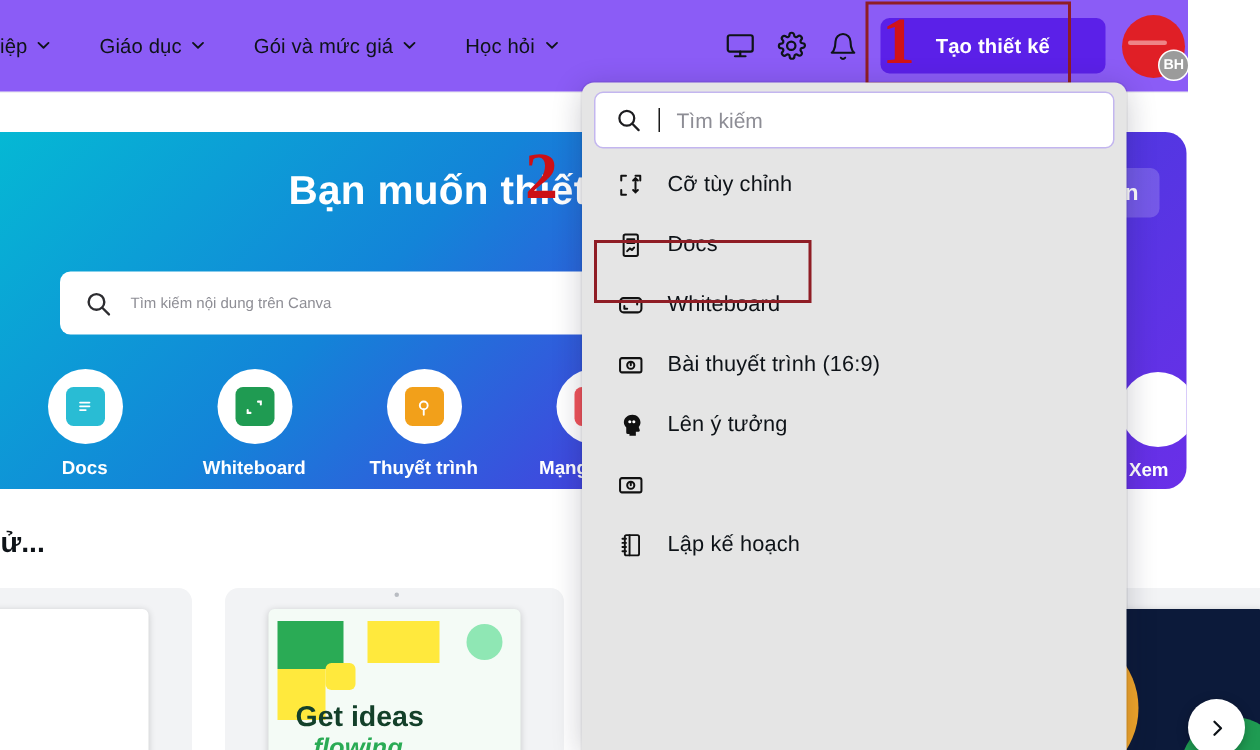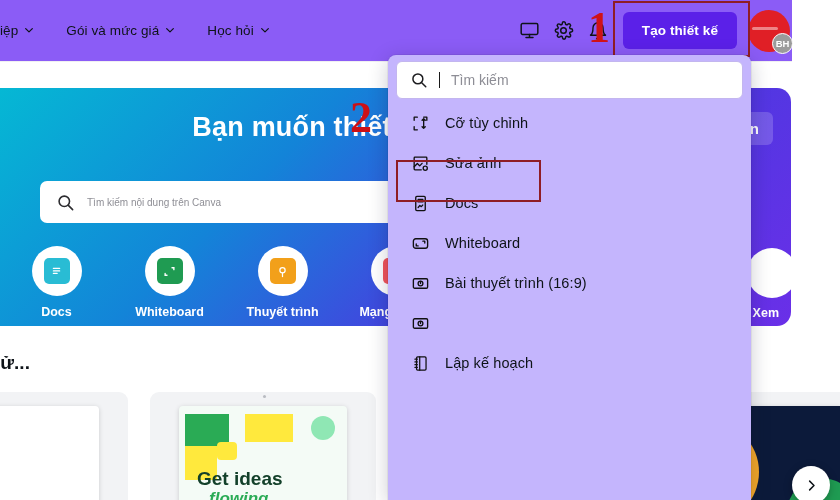--- a/index.html
+++ b/index.html
@@ -33,21 +33,21 @@
     margin-left: auto; display: flex; align-items: center; gap: 0px;
     padding-right: 2px; height: 100%;
   }
   .icon-btn {
     width: 34px; height: 34px; display:flex; align-items:center; justify-content:center;
     cursor: pointer; color: #0e1318;
   }
   .cta-wrap { position: relative; margin: 0 6px 0 8px; }
   .cta-btn {
     background: #5b20e8; color: #fff; font-size: 13.5px; font-weight: 700;
-    border: none; border-radius: 6px; padding: 11px 19px; cursor: pointer;
+    border: none; border-radius: 6px; padding: 11px 37px; cursor: pointer;
     white-space: nowrap; letter-spacing: .1px;
   }
   .hl-box-cta {
     position: absolute; left: -10px; top: -11px; width: 137px; height: 56px;
     border: 2px solid #8f1d25; pointer-events: none; z-index: 5;
   }
   .avatar-wrap { position: relative; width: 42px; height: 42px; margin-left: 5px; }
   .avatar {
     width: 42px; height: 42px; border-radius: 50%;
     background: #e01f26; position: relative; overflow: hidden;
@@ -163,21 +163,21 @@
 
   .carousel-next {
     position: absolute; right: 10px; top: 404px; width: 38px; height: 38px; border-radius: 50%;
     background:#fff; box-shadow: 0 2px 8px rgba(0,0,0,.26);
     display:flex; align-items:center; justify-content:center; cursor:pointer; z-index: 12;
   }
 
   
   .dropdown {
     position: absolute; left: 388px; top: 55px; width: 363px; height: 445px;
-    background: #c4b5fd; border-radius: 8px 8px 0 0;
+    background: #e5e5e5; border-radius: 8px 8px 0 0;
     box-shadow: 0 4px 20px rgba(20,20,40,.22), 0 0 0 1px rgba(0,0,0,.05);
     z-index: 50; overflow: hidden;
   }
   .dd-search {
     margin: 6px 8px 2px 8px; height: 38px; border: 1.5px solid #c3b6ef; border-radius: 6px;
     display: flex; align-items: center; gap: 11px; padding: 0 13px; background:#fff; cursor: text;
   }
   .dd-search .caret { width:1px; height:16px; background:#1a1a1a; }
   .dd-search .ph { color: #8d8d95; font-size: 14px; }
   .dd-list { padding-top: 2px; }
@@ -198,20 +198,28 @@
 </style>
 </head>
 <body>
 
 <div id="app">
 
   <div class="header">
     <div class="nav-left">
       <div class="nav-item">
         <span>iệp</span>
+        <span class="chev">
+          <svg width="10" height="10" viewBox="0 0 12 12">
+              <path d="M2 4.3L6 8.2l4-3.9" stroke="#0e1318" stroke-width="1.5" fill="none" stroke-linecap="round" stroke-linejoin="round"></path>
+            </svg>
+        </span>
+      </div>
+      <div class="nav-item">
+        <span>Giáo dục</span>
         <span class="chev">
           <svg width="10" height="10" viewBox="0 0 12 12">
               <path d="M2 4.3L6 8.2l4-3.9" stroke="#0e1318" stroke-width="1.5" fill="none" stroke-linecap="round" stroke-linejoin="round"></path>
             </svg>
         </span>
       </div>
       <div class="nav-item">
         <span>Gói và mức giá</span>
         <span class="chev">
           <svg width="10" height="10" viewBox="0 0 12 12">
@@ -398,30 +406,20 @@
       <div class="dd-item">
         <span class="dd-ico">
           <svg width="19" height="19" viewBox="0 0 24 24" fill="none" stroke="#111" stroke-width="1.7" stroke-linecap="round" stroke-linejoin="round">
             <path d="M4 8V4h4M20 8V4h-4M4 16v4h4"></path>
             <path d="M16 6v12M16 6l-2 2M16 6l2 2M16 18l-2-2M16 18l2-2"></path>
           </svg>
         </span>
         <span class="lbl">Cỡ tùy chỉnh</span>
       </div>
 
-      <div class="dd-item">
-        <span class="dd-ico">
-          <svg width="19" height="19" viewBox="0 0 24 24" fill="none" stroke="#111" stroke-width="1.7" stroke-linecap="round" stroke-linejoin="round">
-            <path d="M20 13V5a1 1 0 0 0-1-1H5a1 1 0 0 0-1 1v14a1 1 0 0 0 1 1h8"></path>
-            <path d="M4 16l4-4 3 3 3-3.2"></path>
-            <circle cx="18" cy="18" r="2.6"></circle>
-          </svg>
-        </span>
-        <span class="lbl">Sửa ảnh</span>
-      </div>
 
 
       <div class="dd-item">
         <span class="dd-ico">
           <svg width="19" height="19" viewBox="0 0 24 24" fill="none" stroke="#111" stroke-width="1.7" stroke-linecap="round" stroke-linejoin="round">
             <rect x="6" y="3" width="12" height="18" rx="1.4"></rect>
             <path d="M9 7h6M9 10h6"></path>
               <path d="M9 17l2.2-2.4L13 16l1.8-2"></path>
           </svg>
         </span>
@@ -442,20 +440,30 @@
         <span class="dd-ico">
           <svg width="19" height="19" viewBox="0 0 24 24" fill="none" stroke="#111" stroke-width="1.7" stroke-linecap="round" stroke-linejoin="round">
             <rect x="3" y="6" width="18" height="12" rx="1.6"></rect>
             <circle cx="12" cy="12" r="3"></circle>
               <path d="M12 12V9.4"></path>
           </svg>
         </span>
         <span class="lbl">Bài thuyết trình (16:9)</span>
       </div>
 
+      <div class="dd-item">
+        <span class="dd-ico">
+          <svg width="19" height="19" viewBox="0 0 24 24" fill="#111">
+            <path d="M13.4 3.2c-4 0-7.2 2.8-7.2 6.3 0 1.7.8 3.2 2 4.3V18a1.4 1.4 0 0 0 1.4 1.4h1.3v1.4h5.4v-3.4h2.3c.7 0 1.2-.7 1-1.4l-.9-2.6c.9-1 1.5-2.3 1.5-3.7 0-3.5-3-6.5-6.8-6.5z"></path>
+            <circle cx="11.2" cy="9" r="1.3" fill="#fff"></circle>
+              <circle cx="14.6" cy="9" r="1.3" fill="#fff"></circle>
+          </svg>
+        </span>
+        <span class="lbl">Lên ý tưởng</span>
+      </div>
 
       <div class="dd-item">
         <span class="dd-ico">
           <svg width="19" height="19" viewBox="0 0 24 24" fill="none" stroke="#111" stroke-width="1.7" stroke-linecap="round" stroke-linejoin="round">
             <rect x="3" y="6" width="18" height="12" rx="1.6"></rect>
             <circle cx="12" cy="12" r="3"></circle>
               <path d="M12 12V9.4"></path>
           </svg>
         </span>
       </div>

